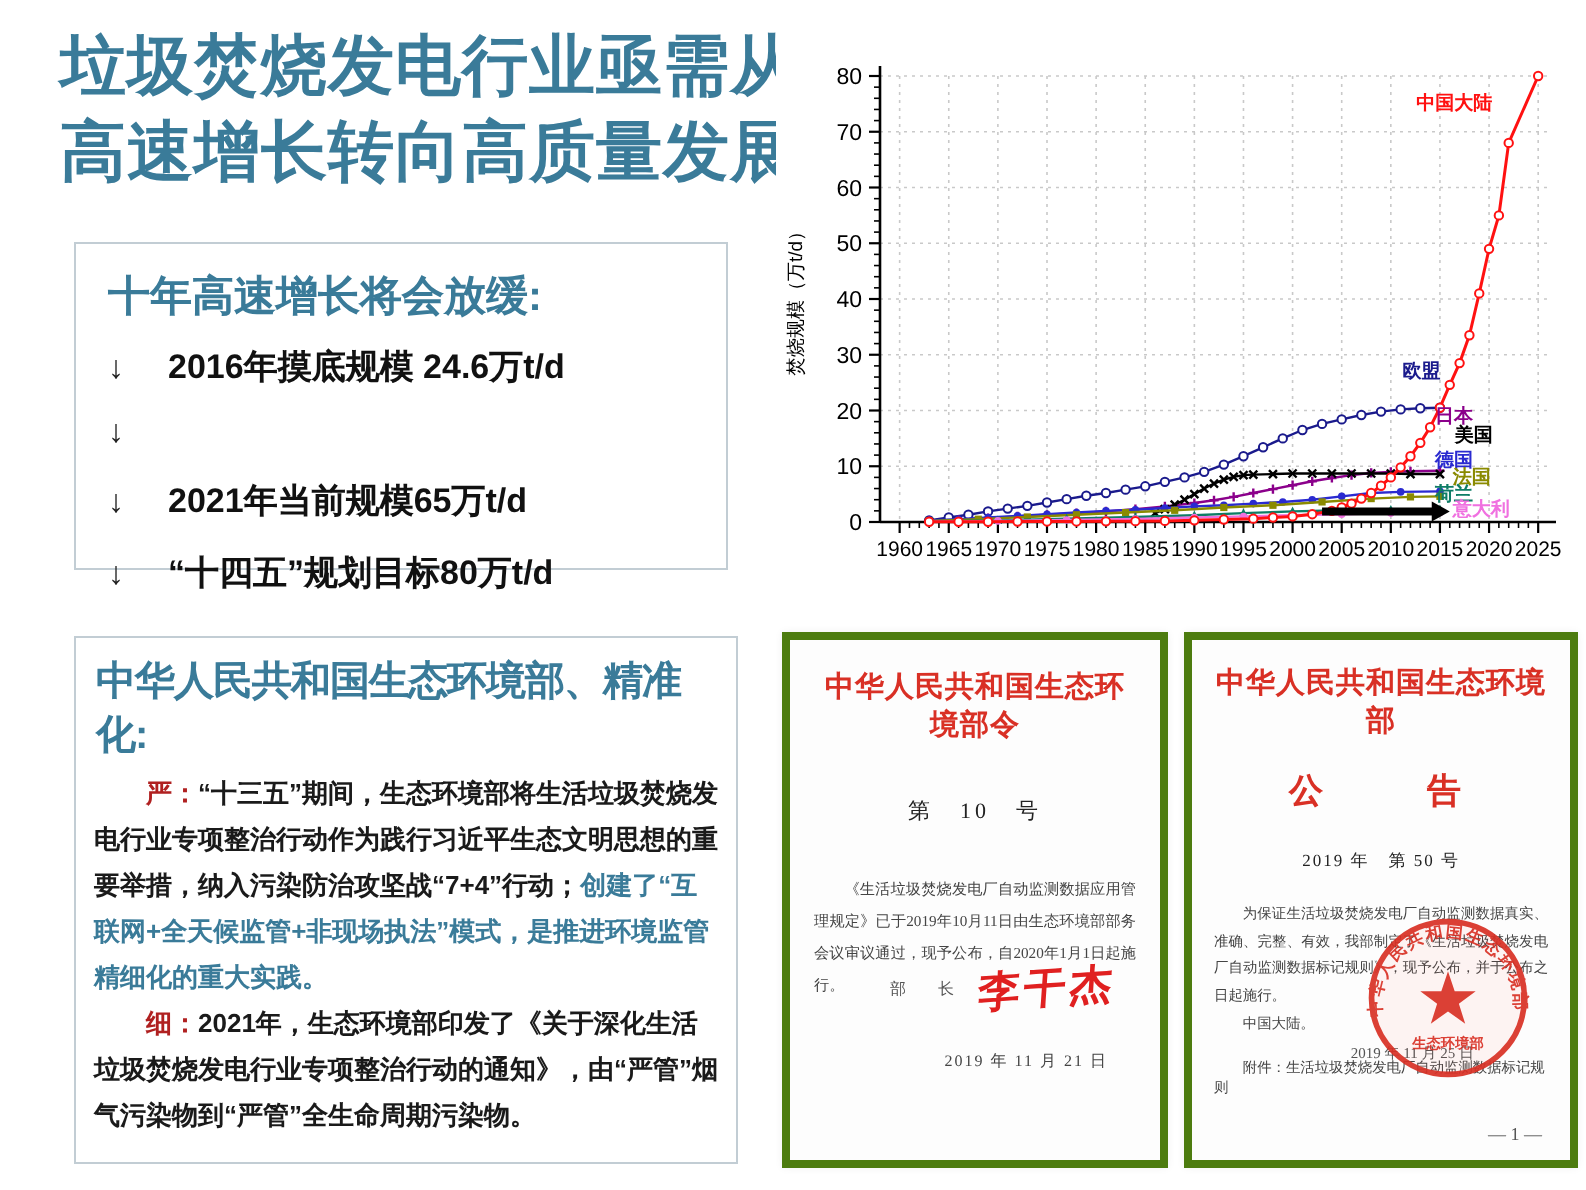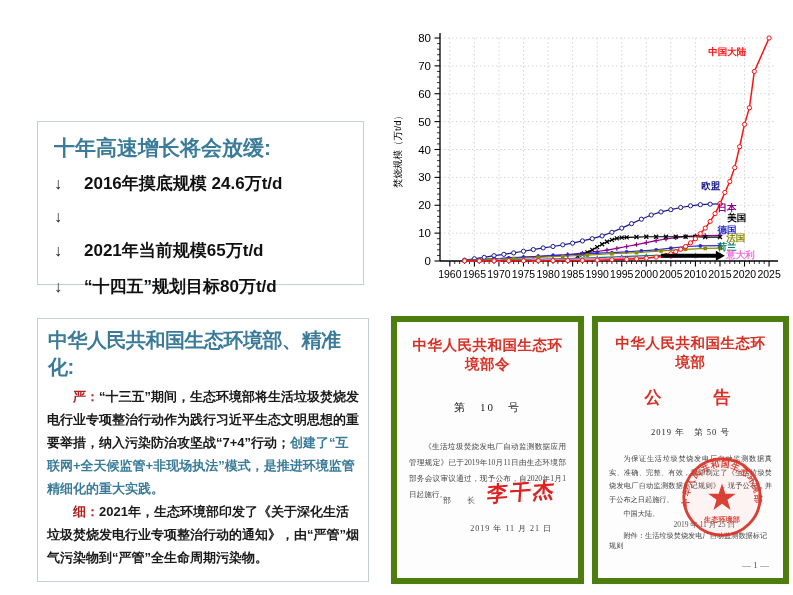--- a/index.html
+++ b/index.html
@@ -21,48 +21,49 @@
   .box2{left:37px;top:318px;width:332px;height:264px;padding:6px 9px 4px 9px;}
   .box2 h2{margin:2px 0 4px 1px;font-size:20px;color:#3a7b99;font-weight:bold;letter-spacing:-.5px;}
   .box2 p{margin:0;text-indent:2em;font-size:13px;font-weight:bold;line-height:23px;color:#1a1a1a;}
   .lbl-red{color:#b02020;}
   .teal{color:#3a7b99;}
 
   
   .chart{position:absolute;left:388px;top:6px;width:402px;height:302px;background:#fff;}
 
   
-  .doc{position:absolute;background:#fdfdfd;border:6px solid #4d7c0f;
+  .doc{position:absolute;background:#fdfdfd;border:4px solid #4d7c0f;
     box-shadow:0 0 4px rgba(0,0,0,.06);box-sizing:border-box;overflow:hidden;
     font-family:"Liberation Serif",serif;}
   .doc-left{left:391px;top:316px;width:193px;height:268px;padding:14px 12px;}
   .doc-right{left:592px;top:316px;width:197px;height:268px;padding:12px 11px;}
   .doc-title{color:#d93025;font-weight:bold;text-align:center;font-size:14.5px;
     letter-spacing:.5px;font-family:"Liberation Serif",serif;}
   .doc-sub{color:#d93025;font-weight:bold;text-align:center;font-size:17px;margin-top:14px;letter-spacing:6px;}
   .doc-number{color:#222;text-align:center;font-size:11px;margin-top:26px;letter-spacing:2px;}
   .doc-number.small{font-size:8.5px;margin-top:18px;letter-spacing:1px;}
   .doc-body{margin-top:24px;font-size:7.6px;line-height:2.1;color:#444;text-indent:2em;text-align:justify;}
   .doc-body.tight{margin-top:14px;line-height:1.9;font-size:7.2px;}
   .doc-line{font-size:7.2px;color:#444;text-indent:2em;line-height:1.9;}
   .doc-attach{margin-top:10px;font-size:7.2px;color:#444;text-indent:2em;}
-  .sign-row{position:absolute;right:22px;bottom:72px;display:flex;align-items:flex-end;}
+  .sign-row{position:absolute;right:22px;bottom:72px;display:flex;align-items:center;}
   .signer{font-size:8px;color:#555;letter-spacing:4px;margin-right:8px;}
   .signature{color:#e02020;font-size:21px;font-weight:bold;transform:rotate(-4deg) skewX(-8deg);
     letter-spacing:2px;}
   .doc-date-l{position:absolute;right:26px;bottom:44px;font-size:8px;color:#444;letter-spacing:1px;}
   .seal{position:absolute;right:18px;bottom:38px;width:86px;height:86px;opacity:.92;}
   .doc-date-r{position:absolute;right:48px;bottom:48px;font-size:7.5px;color:#555;z-index:0;}
   .pagenum{position:absolute;right:14px;bottom:8px;font-size:9px;color:#555;}
 </style>
 </head>
 <body>
 
 <div class="slide">
 
+  <h1 class="headline"><span>垃圾焚烧发电行业亟需从</span><br><span>高速增长转向高质量发展</span></h1>
 
   <section class="box box1">
     <h2>十年高速增长将会放缓:</h2>
     <div class="b-item">
       <span class="arrow">↓</span>
       <span>2016年摸底规模 24.6万t/d</span>
     </div>
     <div class="b-item">
       <span class="arrow">↓</span>
     </div>

